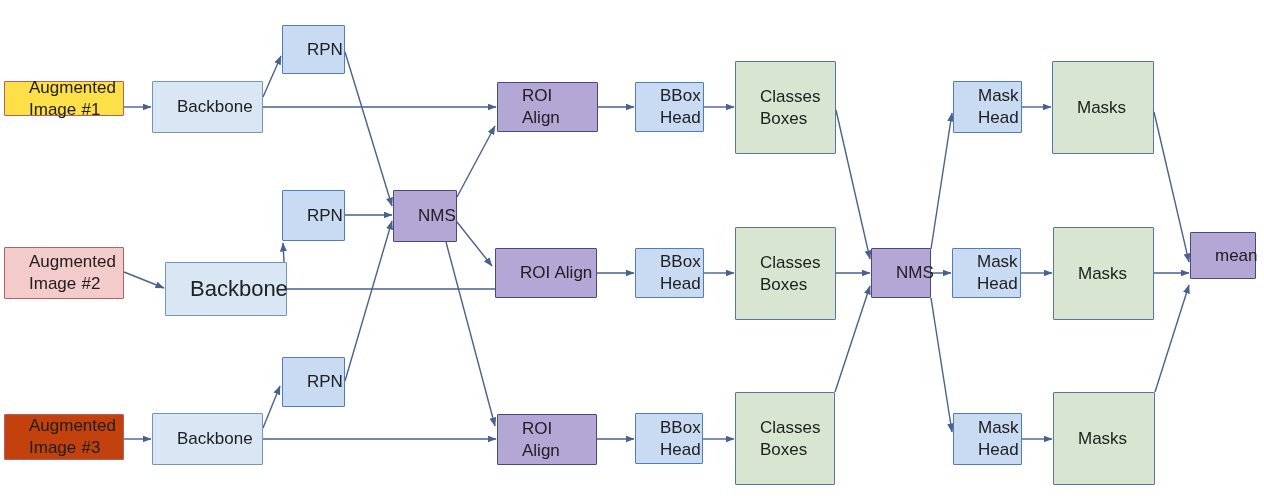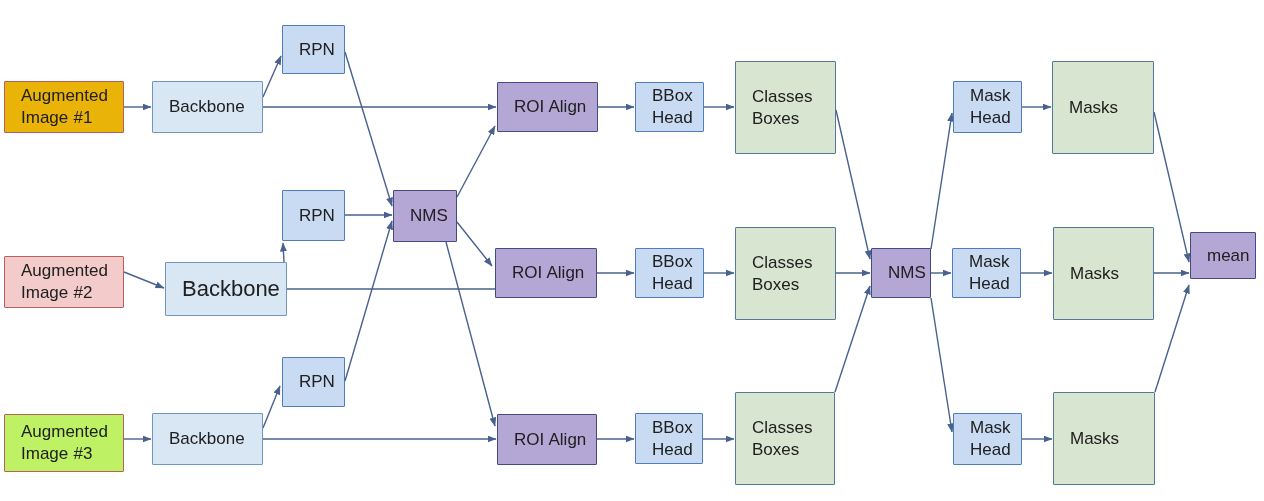--- a/index.html
+++ b/index.html
@@ -14,21 +14,21 @@
     width:1264px; height:501px;
   }
   #nodes-layer { position:absolute; left:0; top:0; width:100%; height:100%; }
   .node {
     position:absolute;
     box-sizing:border-box;
     border:1.5px solid;
     border-radius:1px;
     display:flex;
     align-items:center;
-    padding:0 3px 0 16px;
+    padding:0 3px 0 24px;
     font-size:17px;
     line-height:1.28;
     text-align:left;
     word-spacing:0.5px;
   }
 </style>
 </head>
 <body>
 
 <div id="canvas" style="background: rgb(255, 255, 255);">
@@ -68,40 +68,40 @@
         <line x1="446" y1="242" x2="495" y2="426" stroke="#49618e" stroke-width="1.4" marker-end="url(#arrow)"></line>
         <line x1="597" y1="439" x2="634" y2="439" stroke="#49618e" stroke-width="1.4" marker-end="url(#arrow)"></line>
         <line x1="703" y1="439" x2="734" y2="439" stroke="#49618e" stroke-width="1.4" marker-end="url(#arrow)"></line>
         <line x1="835" y1="392" x2="870" y2="286" stroke="#49618e" stroke-width="1.4" marker-end="url(#arrow)"></line>
         <line x1="931" y1="298" x2="952" y2="432" stroke="#49618e" stroke-width="1.4" marker-end="url(#arrow)"></line>
         <line x1="1022" y1="439" x2="1052" y2="439" stroke="#49618e" stroke-width="1.4" marker-end="url(#arrow)"></line>
         <line x1="1155" y1="392" x2="1189" y2="285" stroke="#49618e" stroke-width="1.4" marker-end="url(#arrow)"></line>
       </g>
   </svg>
   <div id="nodes-layer">
-      <div class="node" style="left: 4px; top: 81px; width: 120px; height: 52px; background: #eab308; border-color: rgb(178, 96, 96); color: rgb(32, 32, 32);">Augmented Image #1</div>
+      <div class="node" style="left: 4px; top: 81px; width: 120px; height: 35px; background: #fde047; border-color: rgb(178, 96, 96); color: rgb(32, 32, 32);">Augmented Image #1</div>
       <div class="node" style="left: 152px; top: 81px; width: 111px; height: 52px; background: rgb(217, 231, 245); border-color: rgb(114, 149, 187); color: rgb(32, 32, 32);">Backbone</div>
       <div class="node" style="left: 282px; top: 25px; width: 63px; height: 49px; background: rgb(201, 218, 243); border-color: rgb(77, 125, 189); color: rgb(32, 32, 32);">RPN</div>
       <div class="node" style="left: 497px; top: 82px; width: 101px; height: 50px; background: rgb(180, 167, 214); border-color: rgb(67, 75, 128); color: rgb(32, 32, 32);">ROI Align</div>
       <div class="node" style="left: 635px; top: 82px; width: 69px; height: 50px; background: rgb(201, 218, 243); border-color: rgb(77, 125, 189); color: rgb(32, 32, 32);">BBox Head</div>
       <div class="node" style="left: 735px; top: 61px; width: 101px; height: 93px; background: rgb(216, 229, 208); border-color: rgb(84, 120, 159); color: rgb(32, 32, 32);">Classes Boxes</div>
       <div class="node" style="left: 953px; top: 81px; width: 69px; height: 52px; background: rgb(201, 218, 243); border-color: rgb(77, 125, 189); color: rgb(32, 32, 32);">Mask Head</div>
       <div class="node" style="left: 1052px; top: 61px; width: 102px; height: 93px; background: rgb(216, 229, 208); border-color: rgb(84, 120, 159); color: rgb(32, 32, 32);">Masks</div>
-      <div class="node" style="left: 4px; top: 256px; width: 120px; height: 52px; background: rgb(243, 203, 202); border-color: rgb(178, 96, 96); color: rgb(32, 32, 32);">Augmented Image #2</div>
+      <div class="node" style="left: 4px; top: 247px; width: 120px; height: 52px; background: rgb(243, 203, 202); border-color: rgb(178, 96, 96); color: rgb(32, 32, 32);">Augmented Image #2</div>
       <div class="node" style="left: 165px; top: 262px; width: 122px; height: 54px; background: rgb(217, 231, 245); border-color: rgb(114, 149, 187); color: rgb(32, 32, 32); font-size: 22px;">Backbone</div>
       <div class="node" style="left: 282px; top: 190px; width: 63px; height: 51px; background: rgb(201, 218, 243); border-color: rgb(77, 125, 189); color: rgb(32, 32, 32);">RPN</div>
       <div class="node" style="left: 393px; top: 190px; width: 64px; height: 52px; background: rgb(180, 167, 214); border-color: rgb(67, 75, 128); color: rgb(32, 32, 32);">NMS</div>
       <div class="node" style="left: 495px; top: 248px; width: 102px; height: 50px; background: rgb(180, 167, 214); border-color: rgb(67, 75, 128); color: rgb(32, 32, 32);">ROI Align</div>
       <div class="node" style="left: 635px; top: 248px; width: 69px; height: 50px; background: rgb(201, 218, 243); border-color: rgb(77, 125, 189); color: rgb(32, 32, 32);">BBox Head</div>
       <div class="node" style="left: 735px; top: 227px; width: 101px; height: 93px; background: rgb(216, 229, 208); border-color: rgb(84, 120, 159); color: rgb(32, 32, 32);">Classes Boxes</div>
       <div class="node" style="left: 871px; top: 248px; width: 60px; height: 50px; background: rgb(180, 167, 214); border-color: rgb(67, 75, 128); color: rgb(32, 32, 32);">NMS</div>
       <div class="node" style="left: 952px; top: 248px; width: 69px; height: 50px; background: rgb(201, 218, 243); border-color: rgb(77, 125, 189); color: rgb(32, 32, 32);">Mask Head</div>
       <div class="node" style="left: 1053px; top: 227px; width: 101px; height: 93px; background: rgb(216, 229, 208); border-color: rgb(84, 120, 159); color: rgb(32, 32, 32);">Masks</div>
       <div class="node" style="left: 1190px; top: 232px; width: 66px; height: 47px; background: rgb(180, 167, 214); border-color: rgb(67, 75, 128); color: rgb(32, 32, 32);">mean</div>
-      <div class="node" style="left: 4px; top: 414px; width: 120px; height: 58px; background: #bef264; border-color: rgb(178, 96, 96); color: rgb(32, 32, 32);">Augmented Image #3</div>
+      <div class="node" style="left: 4px; top: 414px; width: 120px; height: 46px; background: #c2410c; border-color: rgb(178, 96, 96); color: rgb(32, 32, 32);">Augmented Image #3</div>
       <div class="node" style="left: 152px; top: 413px; width: 111px; height: 52px; background: rgb(217, 231, 245); border-color: rgb(114, 149, 187); color: rgb(32, 32, 32);">Backbone</div>
       <div class="node" style="left: 282px; top: 357px; width: 63px; height: 50px; background: rgb(201, 218, 243); border-color: rgb(77, 125, 189); color: rgb(32, 32, 32);">RPN</div>
       <div class="node" style="left: 497px; top: 414px; width: 100px; height: 51px; background: rgb(180, 167, 214); border-color: rgb(67, 75, 128); color: rgb(32, 32, 32);">ROI Align</div>
       <div class="node" style="left: 635px; top: 413px; width: 68px; height: 51px; background: rgb(201, 218, 243); border-color: rgb(77, 125, 189); color: rgb(32, 32, 32);">BBox Head</div>
       <div class="node" style="left: 735px; top: 392px; width: 100px; height: 93px; background: rgb(216, 229, 208); border-color: rgb(84, 120, 159); color: rgb(32, 32, 32);">Classes Boxes</div>
       <div class="node" style="left: 953px; top: 413px; width: 69px; height: 52px; background: rgb(201, 218, 243); border-color: rgb(77, 125, 189); color: rgb(32, 32, 32);">Mask Head</div>
       <div class="node" style="left: 1053px; top: 392px; width: 102px; height: 93px; background: rgb(216, 229, 208); border-color: rgb(84, 120, 159); color: rgb(32, 32, 32);">Masks</div>
     </div>
 </div>
 

